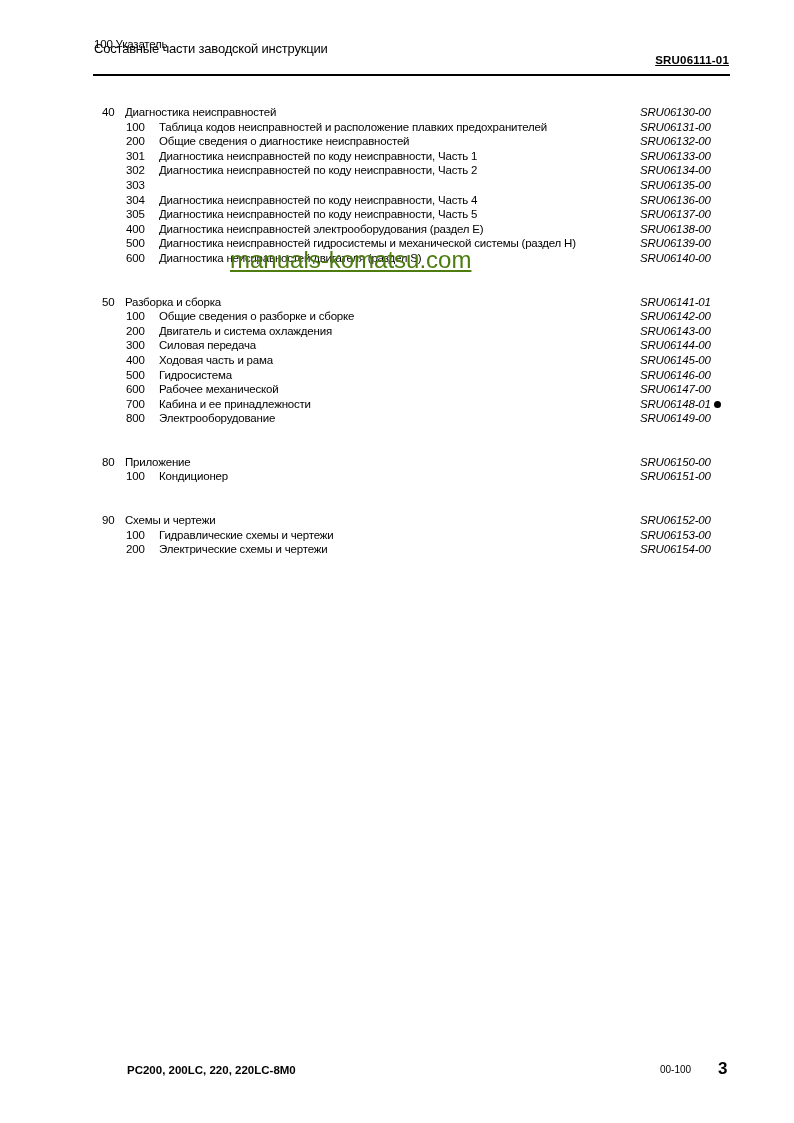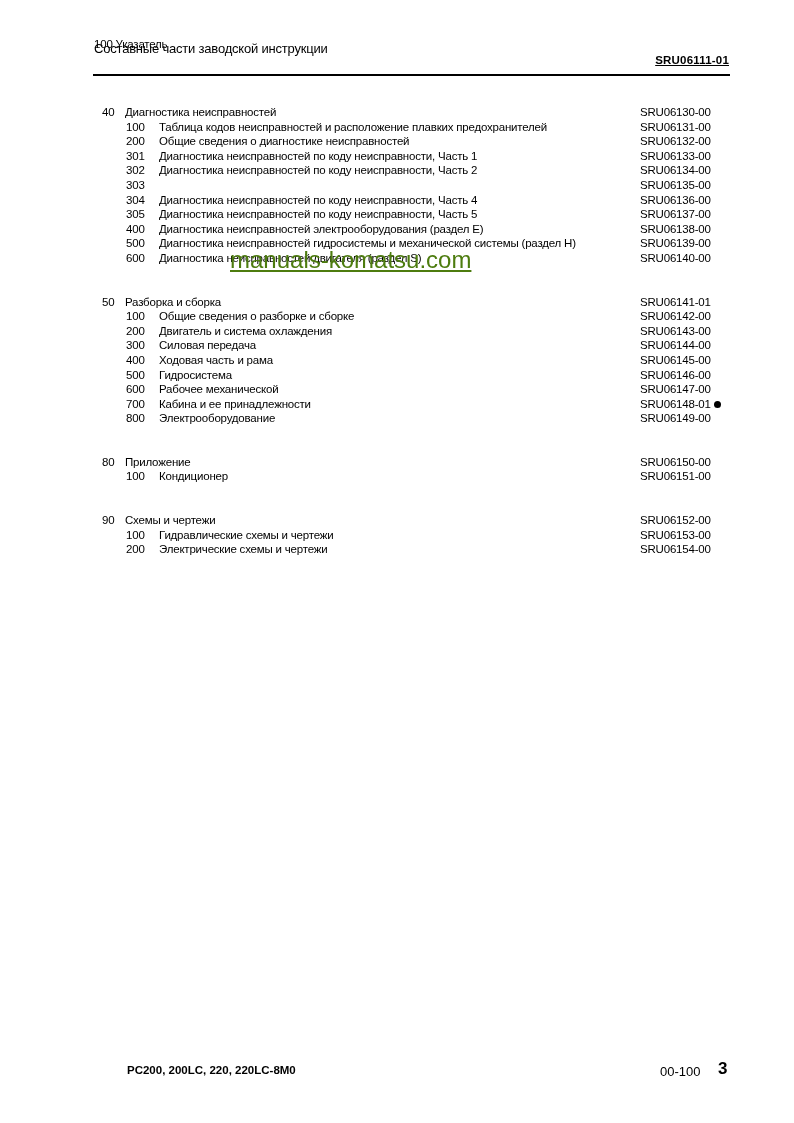--- a/index.html
+++ b/index.html
@@ -12,30 +12,30 @@
   .hdr-code { position: absolute; right: 65px; top: 54px; font-size: 11.5px; font-weight: bold; letter-spacing: 0.2px; text-decoration: underline; }
   .hdr-rule { position: absolute; left: 93px; top: 74px; width: 637px; height: 2px; background: #000; }
 
   .toc { position: absolute; left: 0; top: 105px; width: 790px; }
   .section { margin-bottom: 29px; }
   .row { position: relative; height: 14.6px; font-size: 11.5px; line-height: 14.6px; letter-spacing: -0.2px; }
   .sec-num { position: absolute; left: 102px; }
   .sec-title { position: absolute; left: 125px; }
   .sub-num { position: absolute; left: 126px; }
   .sub-title { position: absolute; left: 159px; white-space: nowrap; }
-  .code { position: absolute; left: 640px; white-space: nowrap; }
+  .code { position: absolute; left: 640px; white-space: nowrap; font-style: italic; }
   .bullet { display: inline-block; width: 7px; height: 7px; border-radius: 50%; background: #000; margin-left: 3px; vertical-align: 0px; }
 
   .watermark {
     position: absolute; left: 230px; top: 246px; font-size: 24px; color: #4d7c0f;
     font-family: "Liberation Sans", sans-serif; letter-spacing: 0px; white-space: nowrap; text-decoration: underline;
   }
 
   .ftr-model { position: absolute; left: 94px; top: 1064px; font-size: 11.5px; font-weight: bold; padding-left: 33px; }
-  .ftr-page-code { position: absolute; left: 660px; top: 1064px; font-size: 13px; }
+  .ftr-page-code { position: absolute; left: 660px; top: 1064px; font-size: 10px; }
   .ftr-page-num { position: absolute; left: 718px; top: 1059px; font-size: 17px; font-weight: bold; }
 </style>
 </head>
 <body>
 
 <div class="hdr-line1">100 Указатель</div>
 <div class="hdr-line2">Составные части заводской инструкции</div>
 <div class="hdr-code">SRU06111-01</div>
 <div class="hdr-rule"></div>
 

